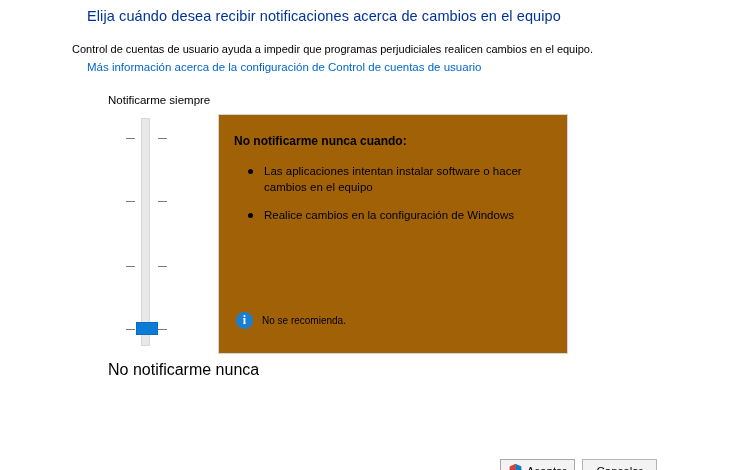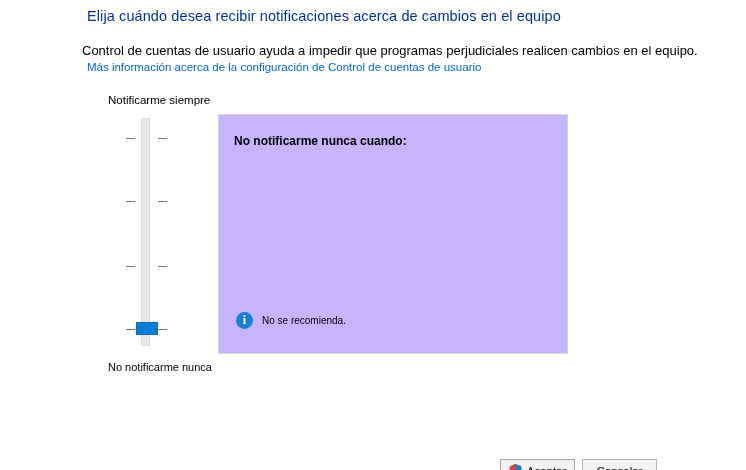--- a/index.html
+++ b/index.html
@@ -27,23 +27,23 @@
     position: absolute;
     left: 87px;
     top: 8px;
     font-size: 14.5px;
     color: #003399;
     letter-spacing: 0.1px;
   }
 
   .subtext {
     position: absolute;
-    left: 82px;
+    left: 72px;
     top: 43px;
-    font-size: 13px;
+    font-size: 11px;
     color: #000000;
     text-align: right;
   }
 
   .morelink {
     position: absolute;
     left: 87px;
     top: 61px;
     font-size: 11.5px;
     color: #0066cc;
@@ -55,21 +55,21 @@
     position: absolute;
     left: 108px;
     top: 94px;
     font-size: 11.5px;
     color: #000000;
   }
   .slider-bottom-label {
     position: absolute;
     left: 108px;
     top: 361px;
-    font-size: 11px;
+    font-size: 16px;
     color: #000000;
   }
 
   .slider-area {
     position: absolute;
     left: 108px;
     top: 118px;
     width: 70px;
     height: 230px;
   }
@@ -112,21 +112,21 @@
   }
 
   
   .panel {
     position: absolute;
     left: 218px;
     top: 114px;
     width: 350px;
     height: 240px;
     border: 1px solid #d4d4d4;
-    background: #c4b5fd;
+    background: #a16207;
     box-sizing: border-box;
   }
 
   .panel-title {
     position: absolute;
     left: 15px;
     top: 19px;
     font-size: 12px;
     font-weight: bold;
     color: #000000;
@@ -248,20 +248,24 @@
     <div class="tick right tick-r3"></div>
 
     <div class="slider-thumb"></div>
   </div>
 
   <div class="slider-bottom-label">No notificarme nunca</div>
 
   <div class="panel">
     <div class="panel-title">No notificarme nunca cuando:</div>
 
+    <ul class="bullets">
+      <li>Las aplicaciones intentan instalar software o hacer cambios en el equipo</li>
+      <li>Realice cambios en la configuración de Windows</li>
+    </ul>
 
     <div class="reco">
       <div class="info-icon">i</div>
       <div class="reco-text">No se recomienda.</div>
     </div>
   </div>
 
   <div class="btn-row">
     <div class="btn btn-primary">
       <span class="shield-icon">

